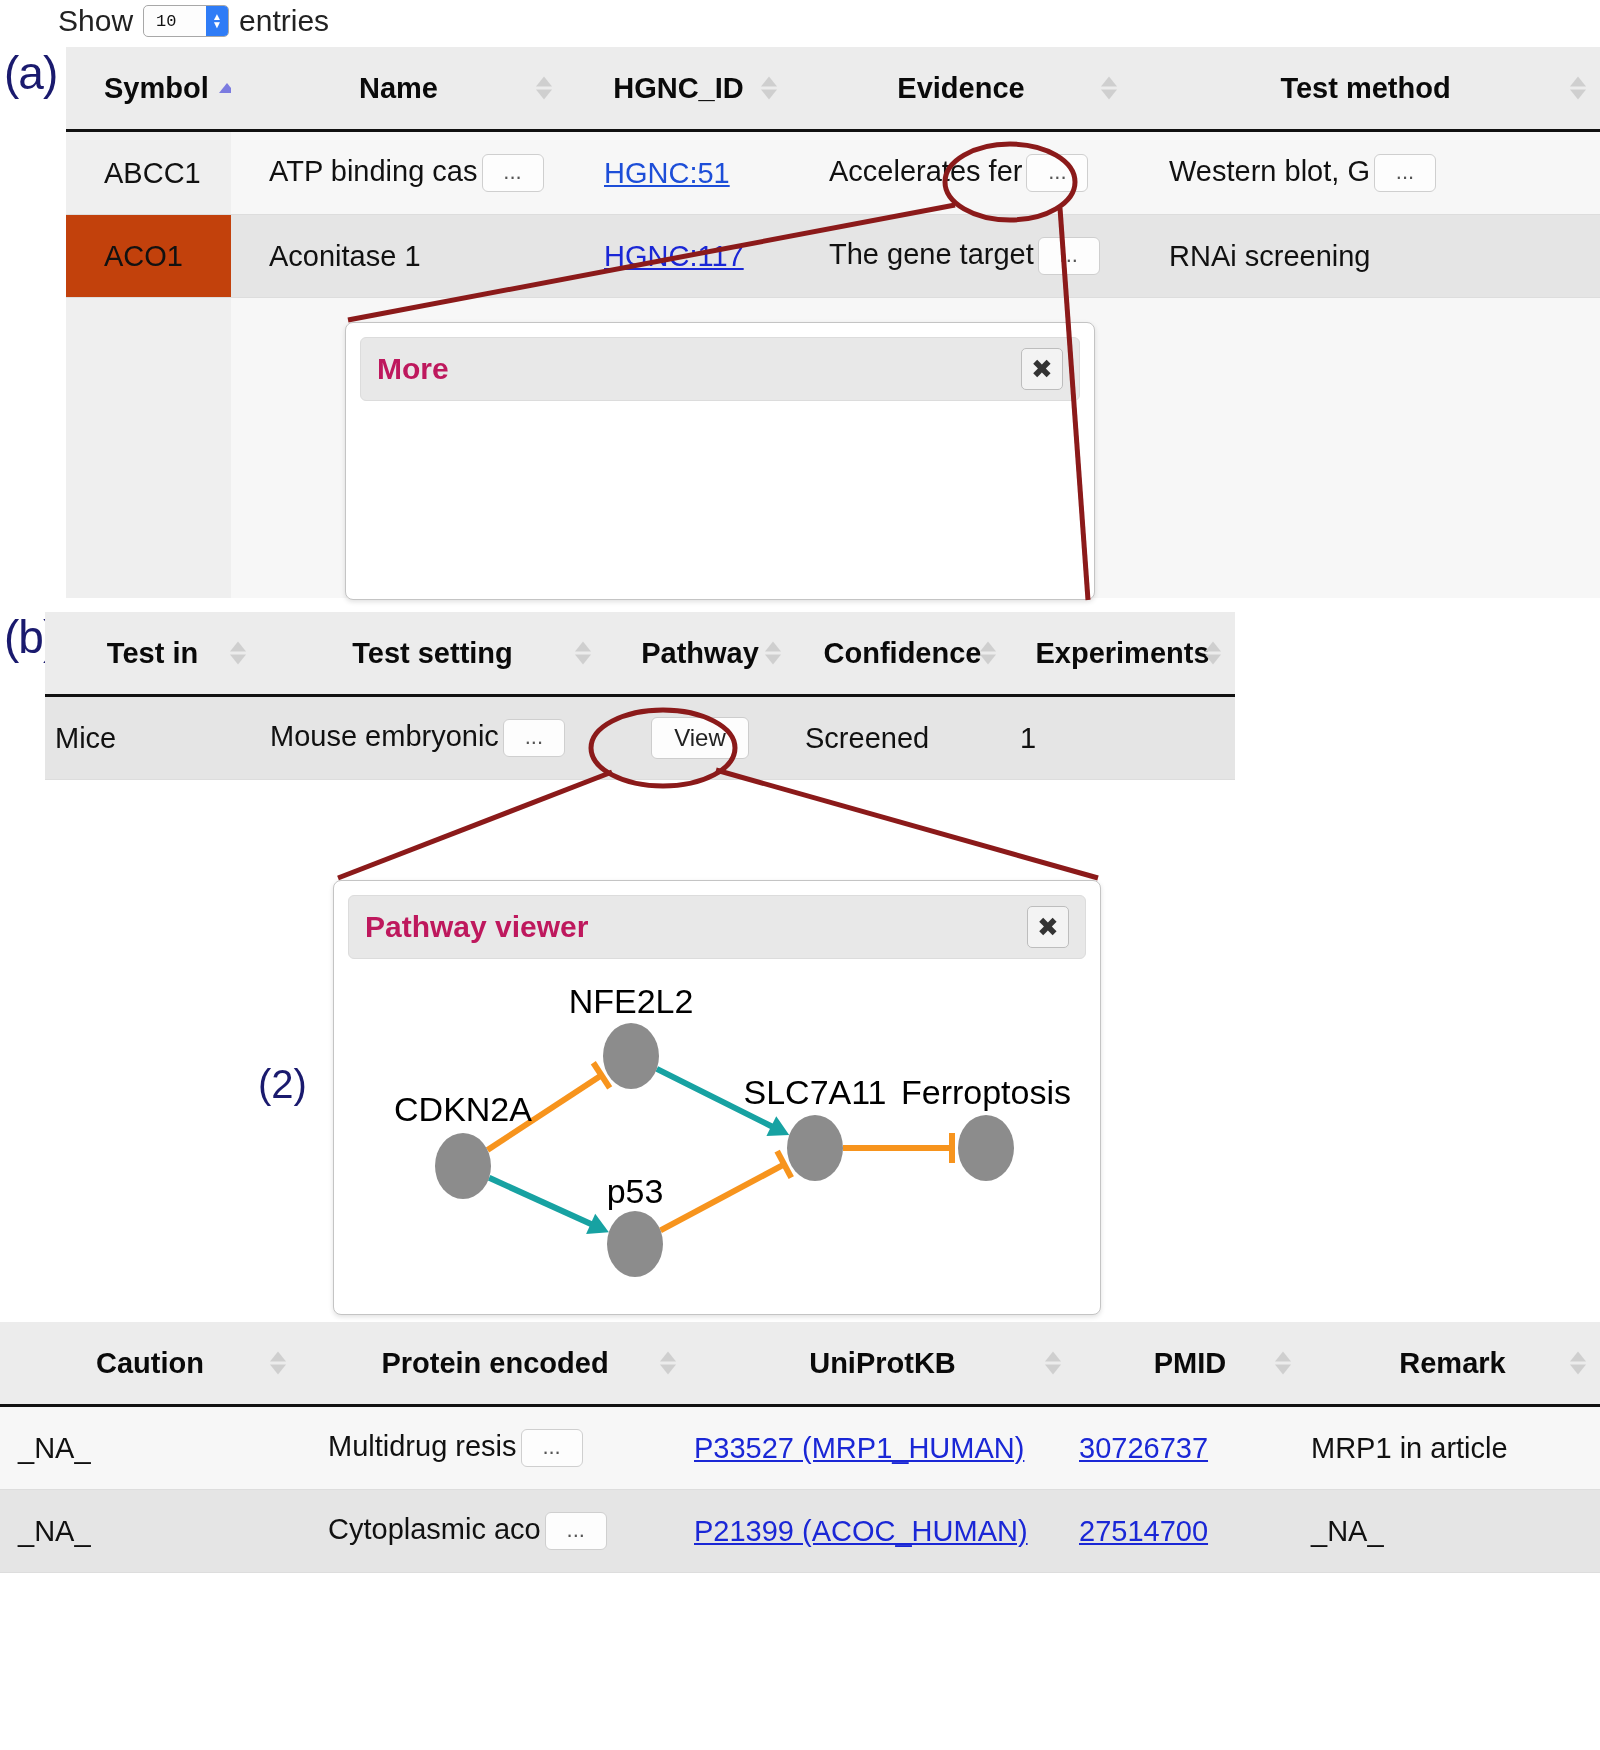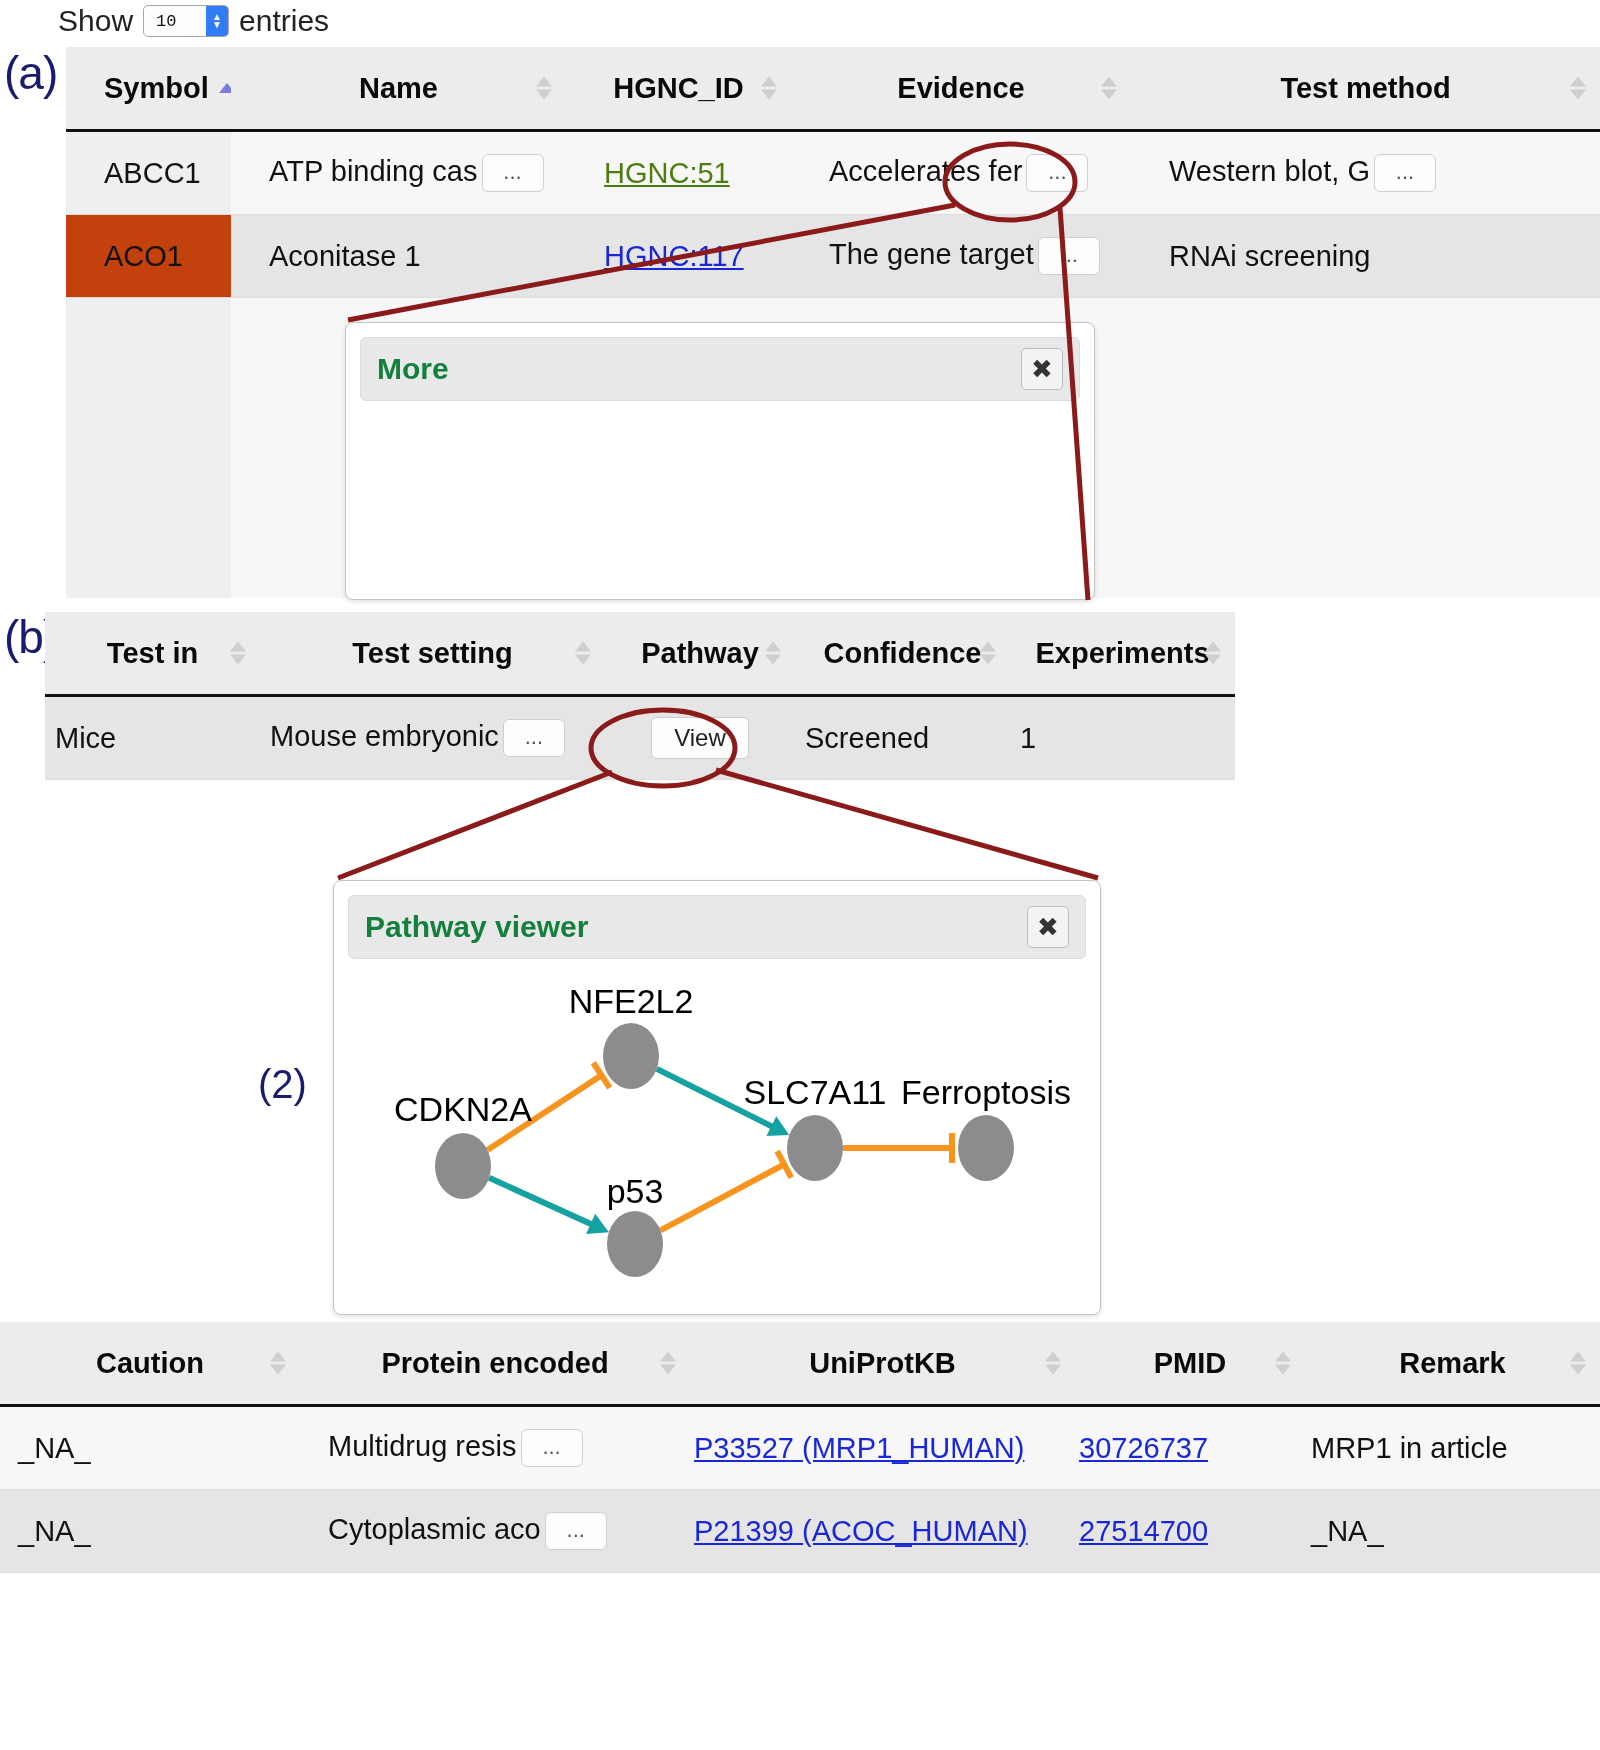--- a/index.html
+++ b/index.html
@@ -146,21 +146,21 @@
     display: inline-block;
     border: 1px solid #cdcdcd;
     border-radius: 6px;
     background: #fdfdfd;
     padding: 6px 22px;
     font-size: 24px;
     color: #222;
     box-sizing: border-box;
   }
   a.lnk { text-decoration: underline; }
-  a.lnk-purple { color: #4d7c0f; }
+  a.lnk-purple { color: #1d4ed8; }
   a.lnk-blue { color: #1a27d6; }
 
   
   .modal {
     position: absolute;
     background: #ffffff;
     border: 1px solid #c4c4c4;
     border-radius: 8px;
     box-shadow: 0 2px 5px rgba(0,0,0,0.12);
     box-sizing: border-box;
@@ -173,21 +173,21 @@
     border-radius: 6px;
     height: 64px;
     display: flex; align-items: center;
     justify-content: space-between;
     padding: 0 16px;
     box-sizing: border-box;
   }
   .modal-title {
     font-size: 30px;
     font-weight: bold;
-    color: #15803d;
+    color: #be185d;
   }
   .modal-close {
     width: 42px; height: 42px;
     border: 1px solid #bdbdbd;
     border-radius: 5px;
     background: #f3f3f3;
     display: flex; align-items: center; justify-content: center;
     font-size: 26px; color: #333;
     line-height: 1;
     box-sizing: border-box;

